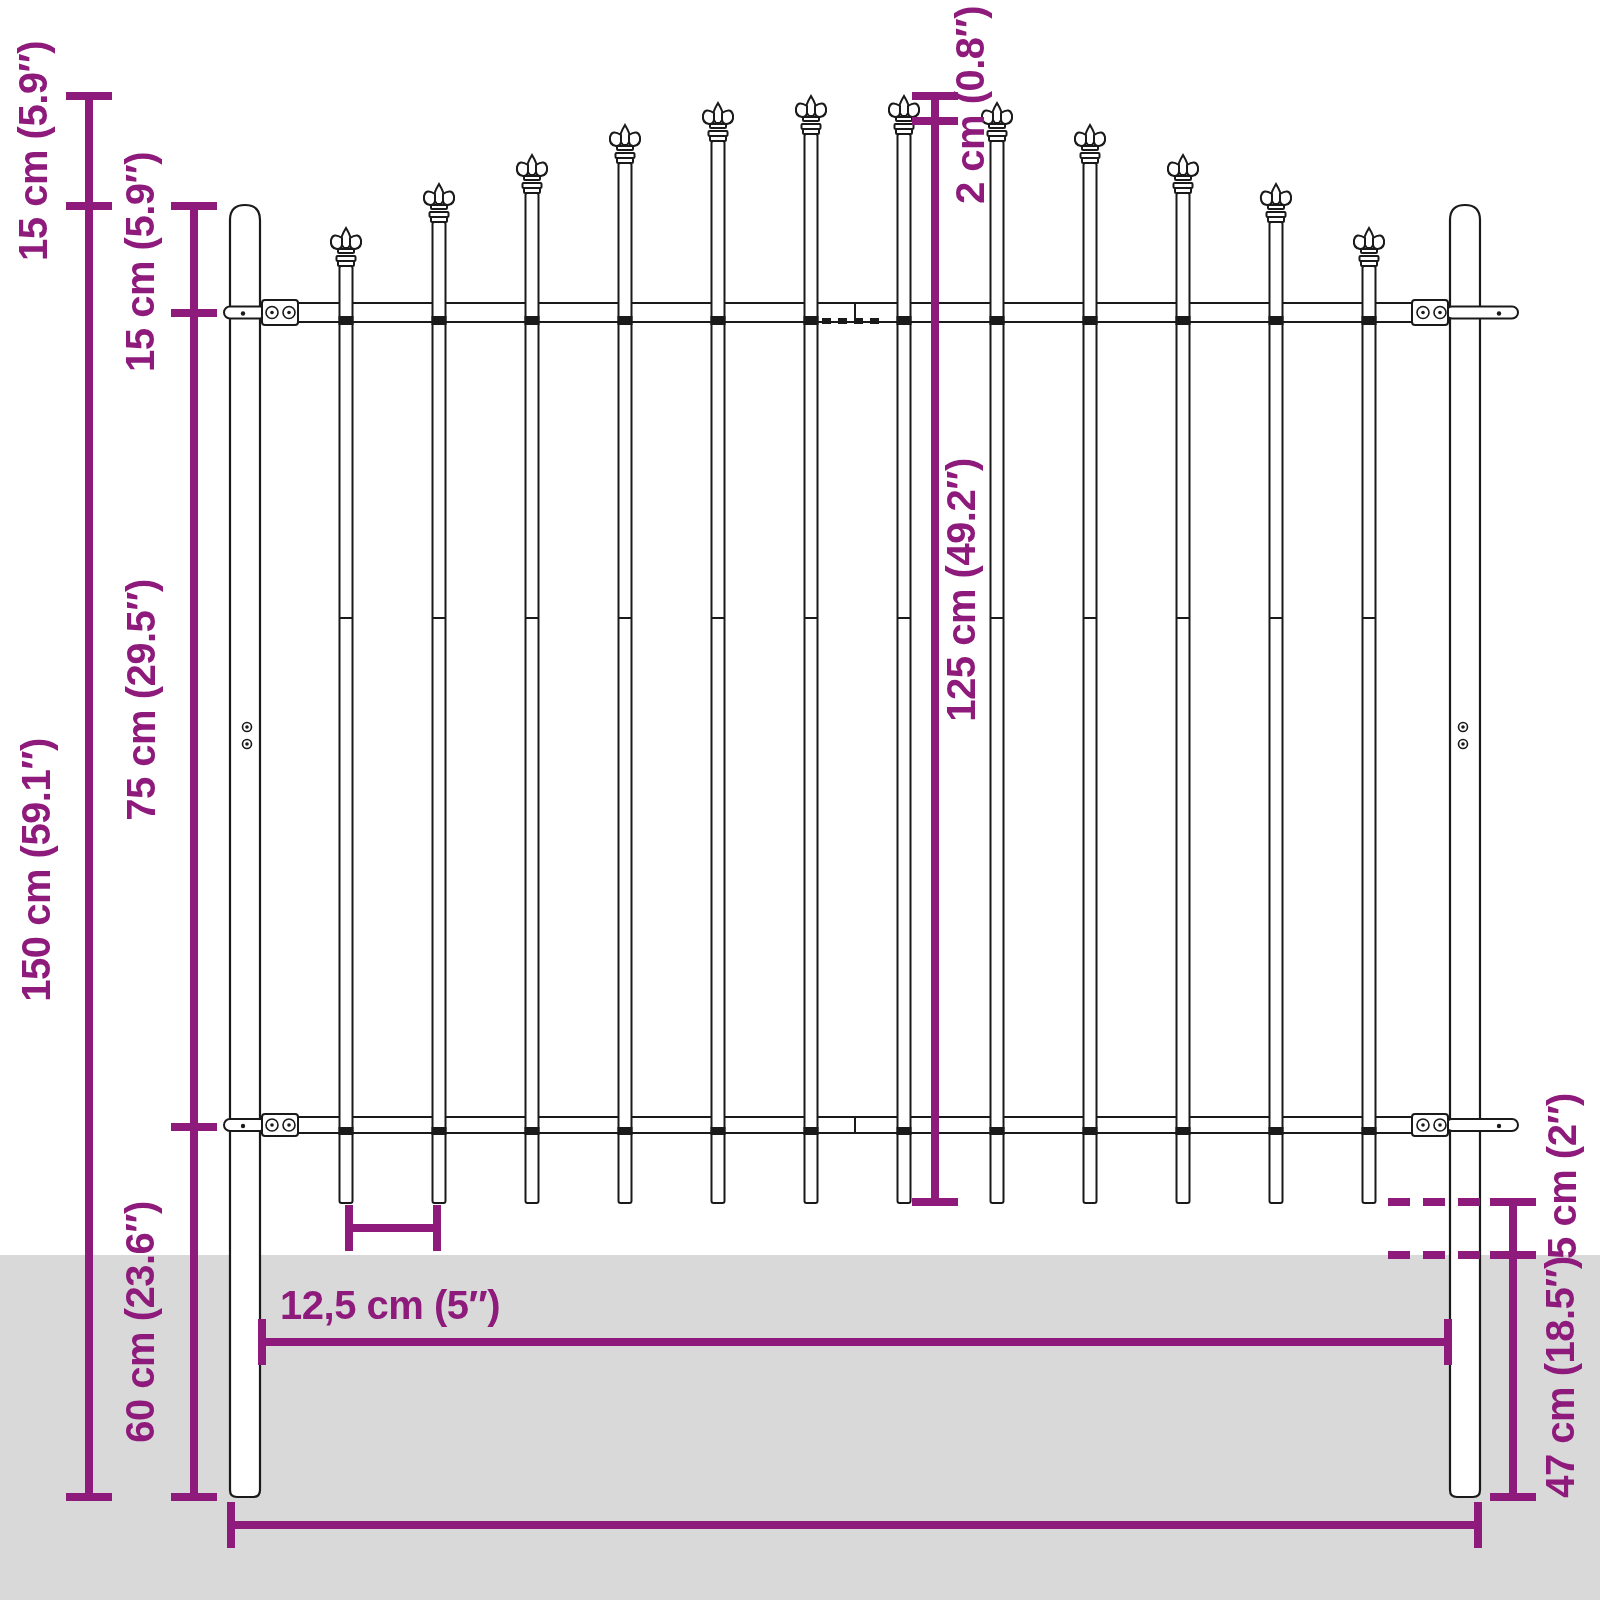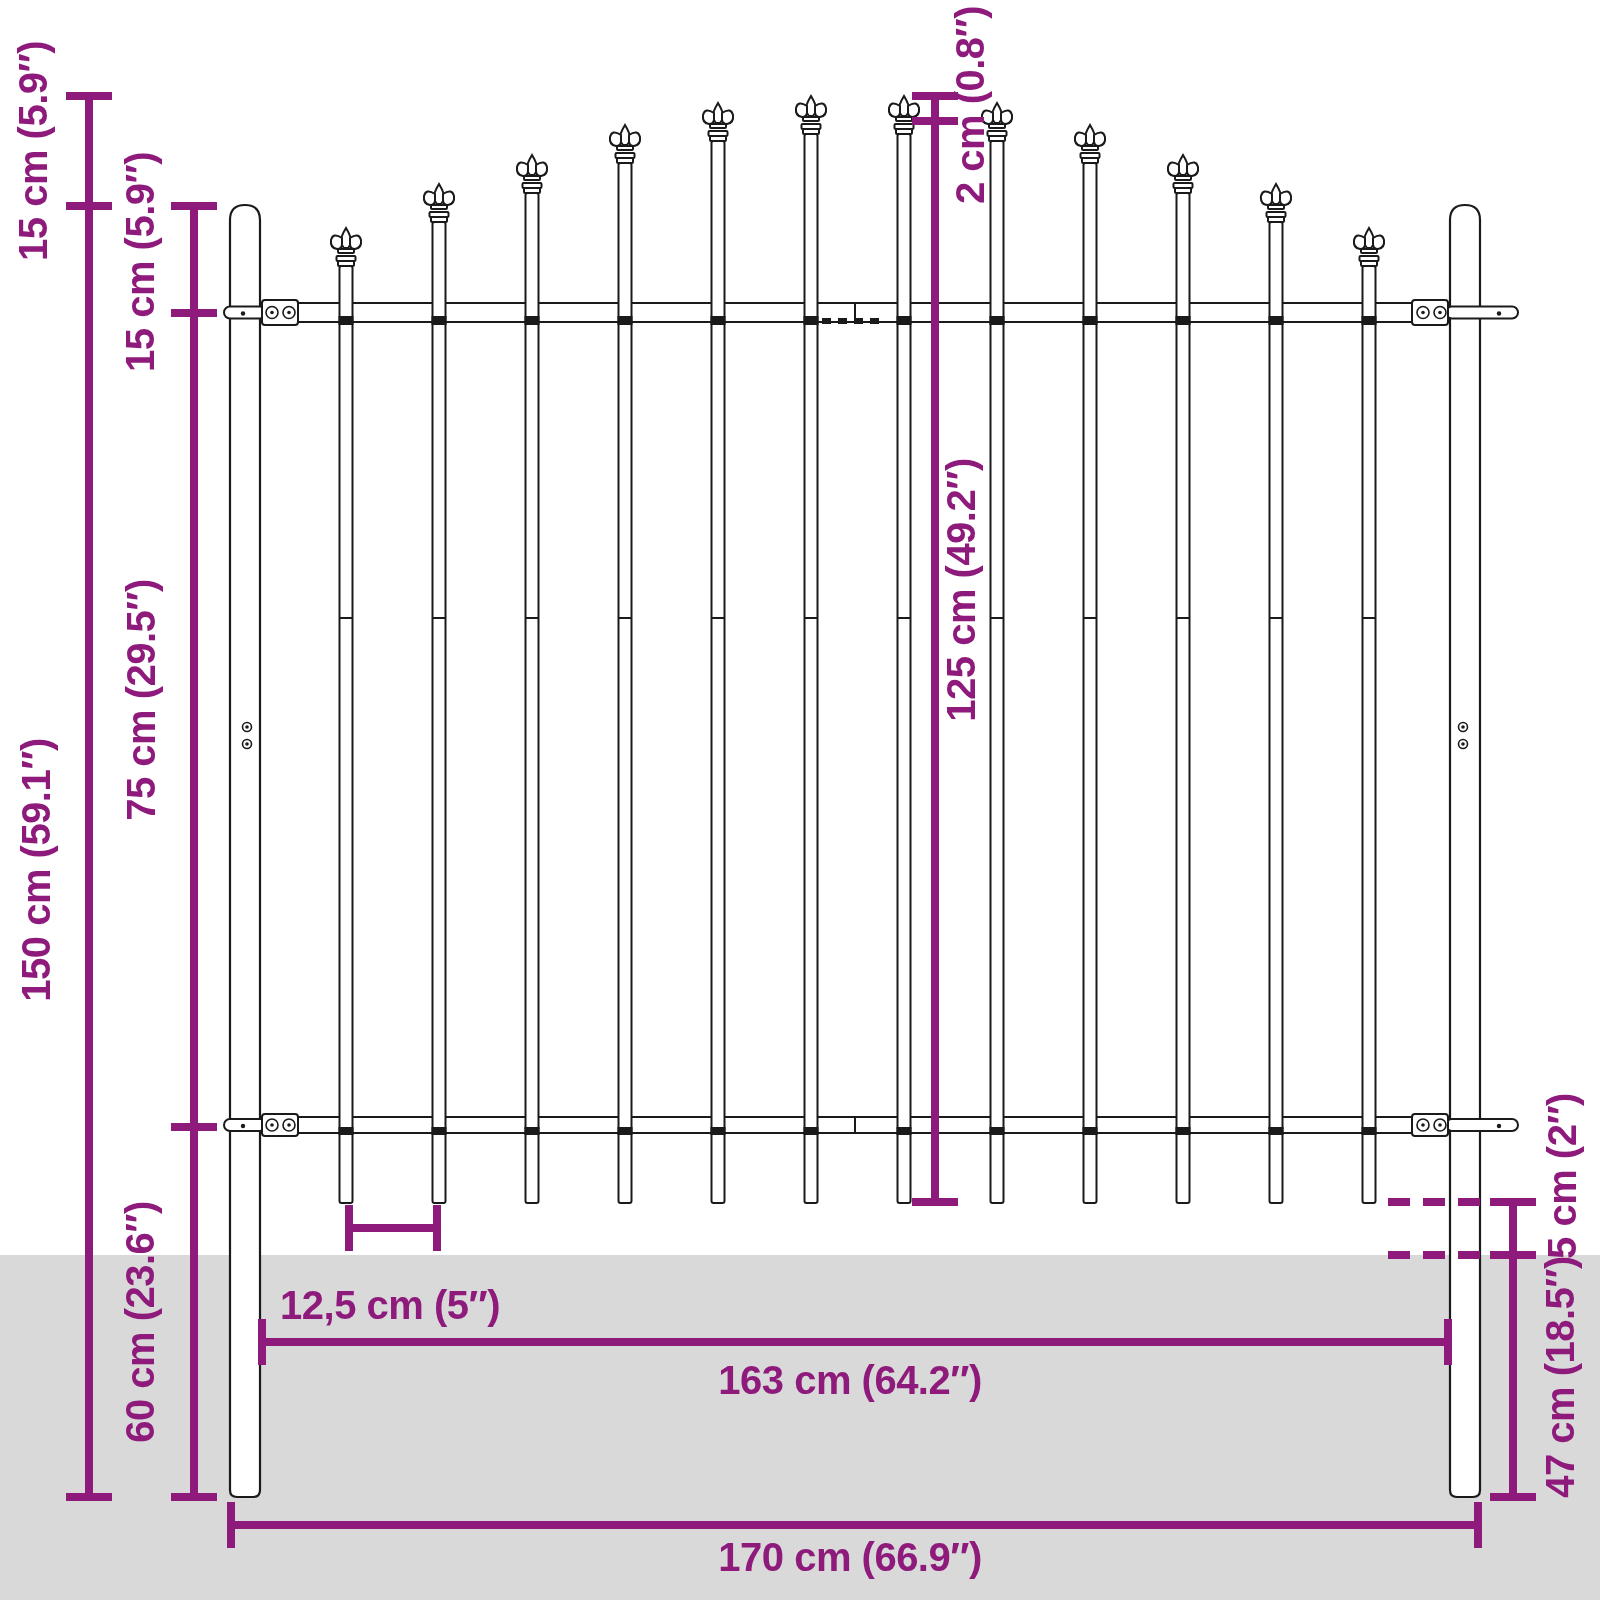--- a/index.html
+++ b/index.html
@@ -228,15 +228,13 @@
   <div class="dlabel v d0">15 cm (5.9″)</div>
   <div class="dlabel v d1">15 cm (5.9″)</div>
   <div class="dlabel v d2">150 cm (59.1″)</div>
   <div class="dlabel v d3">75 cm (29.5″)</div>
   <div class="dlabel v d4">60 cm (23.6″)</div>
   <div class="dlabel v d5">2 cm (0.8″)</div>
   <div class="dlabel v d6">125 cm (49.2″)</div>
   <div class="dlabel v d7">5 cm (2″)</div>
   <div class="dlabel v d8">47 cm (18.5″)</div>
   <div class="dlabel h d9">12,5 cm (5″)</div>
-  <div class="dlabel h d10">163 cm (64.2″)</div>
-  <div class="dlabel h d11">170 cm (66.9″)</div>
 </div>
 
 </body></html>

